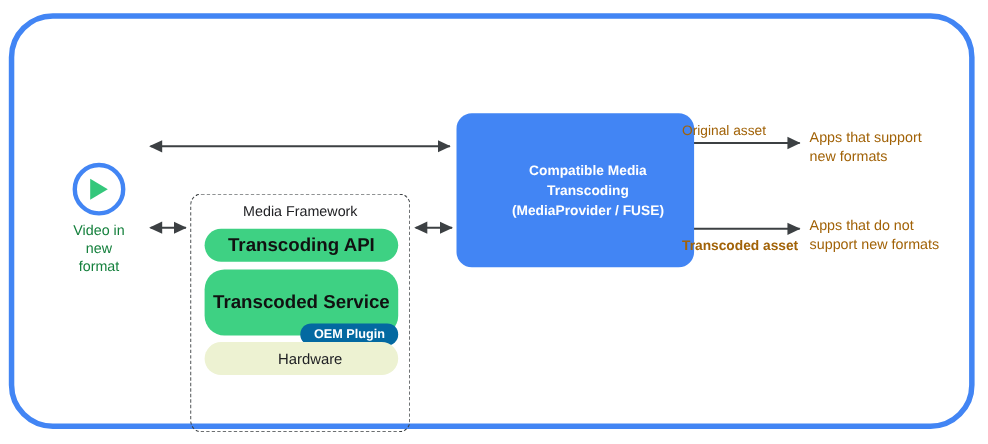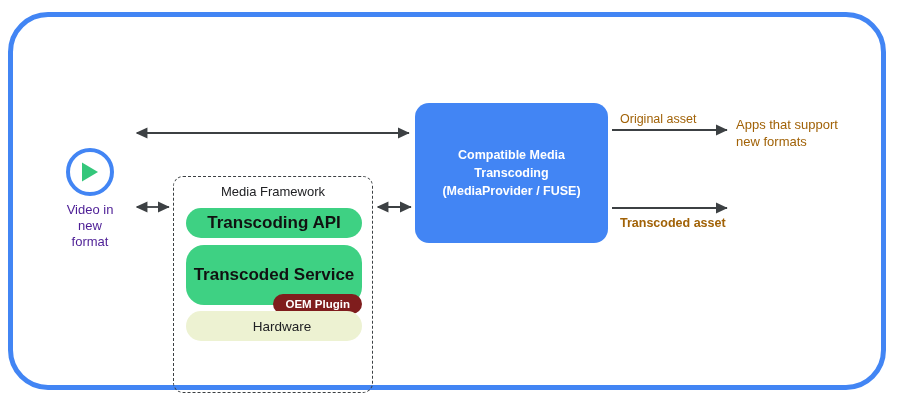--- a/index.html
+++ b/index.html
@@ -48,21 +48,21 @@
     background: #ffffff;
     display: flex;
     align-items: center;
     justify-content: center;
   }
   #play-icon svg { display: block; }
   #video-source-label {
     margin-top: 6px;
     font-size: 13px;
     line-height: 16px;
-    color: #4c1d95;
+    color: #15803d;
     white-space: pre-line;
   }
 
   
   #media-framework {
     position: absolute;
     left: 173px;
     top: 176px;
     width: 200px;
     height: 217px;
@@ -118,21 +118,21 @@
     color: #202124;
     padding-left: 16px;
   }
   #oem-plugin {
     position: absolute;
     right: 0px;
     bottom: -9px;
     height: 20px;
     padding: 0 12px;
     border-radius: 11px;
-    background: #7f1d1d;
+    background: #0369a1;
     color: #ffffff;
     font-size: 11.5px;
     font-weight: bold;
     display: flex;
     align-items: center;
     justify-content: center;
   }
 
   
   #cmt-box {
@@ -140,20 +140,21 @@
     left: 415px;
     top: 103px;
     width: 193px;
     height: 140px;
     border-radius: 14px;
     background: #4285F4;
     display: flex;
     align-items: center;
     justify-content: center;
     text-align: center;
+    padding-left: 23px;
   }
   #cmt-box-label {
     color: #ffffff;
     font-size: 12.5px;
     font-weight: bold;
     line-height: 18px;
     white-space: pre-line;
     padding: 0 8px;
   }
 
@@ -258,14 +259,16 @@
     <span id="cmt-box-label">Compatible Media
 Transcoding
 (MediaProvider / FUSE)</span>
   </div>
 
   <div class="asset-label" id="label-original-asset">Original asset</div>
   <div class="asset-label" id="label-transcoded-asset">Transcoded asset</div>
 
   <div class="app-text" id="app-text-supported">Apps that support
 new formats</div>
+  <div class="app-text" id="app-text-unsupported">Apps that do not
+support new formats</div>
 
 </div>
 
 </body></html>

